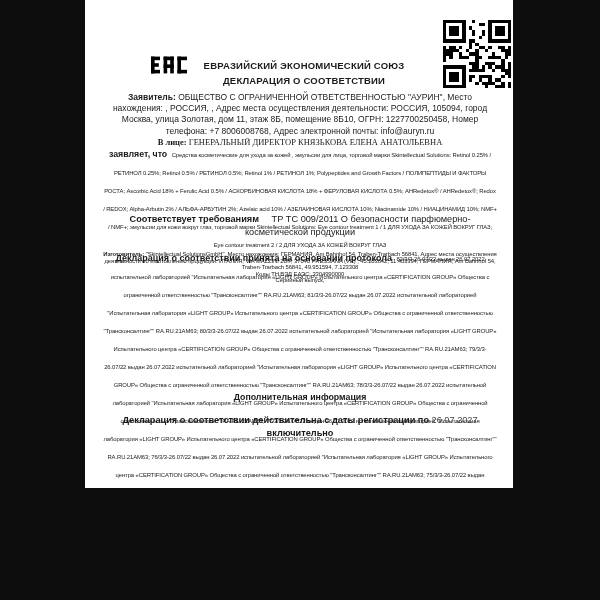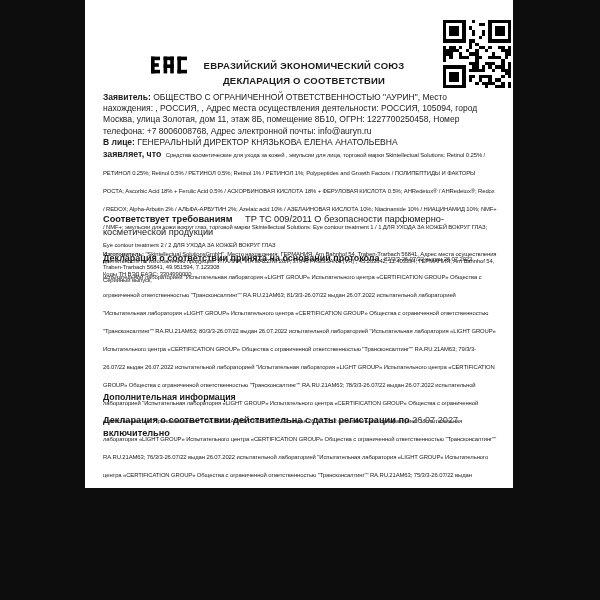--- a/index.html
+++ b/index.html
@@ -8,24 +8,24 @@
     font-family:"Liberation Sans", sans-serif;color:#1a1a1a;overflow:hidden;
   }
   .page{position:absolute;left:85px;top:0;width:428px;height:488px;background:#ffffff;overflow:hidden;}
 
   .eac-logo{position:absolute;left:66px;top:51px;width:36px;height:28px;}
   .titles{position:absolute;left:20px;top:58px;width:398px;text-align:center;}
   .title-line{font-weight:bold;font-size:9.5px;line-height:15px;letter-spacing:.2px;}
 
   .qr{position:absolute;left:358px;top:20px;width:68px;height:68px;}
 
-  .sec{position:absolute;left:18px;width:394px;}
+  .sec{position:absolute;left:18px;width:394px;text-align:center;}
   .applicant{top:92px;font-size:8.5px;line-height:11.2px;}
   .applicant b{font-weight:bold;}
-  .inlice{margin-top:0px;}
+  .inlice{margin-top:0px;font-family:Liberation Serif, serif;}
 
   .declares{top:143px;}
   .lbl{font-weight:bold;font-size:8.8px;}
   .tiny{font-size:5.9px;line-height:6.6px;color:#222;letter-spacing:-0.1px;}
   .tiny b{font-weight:bold;}
 
   .compliance{top:213px;font-size:9.2px;line-height:13px;}
   .compliance .lbl{font-size:9.2px;margin-right:10px;}
 
   .basis{top:247px;}

